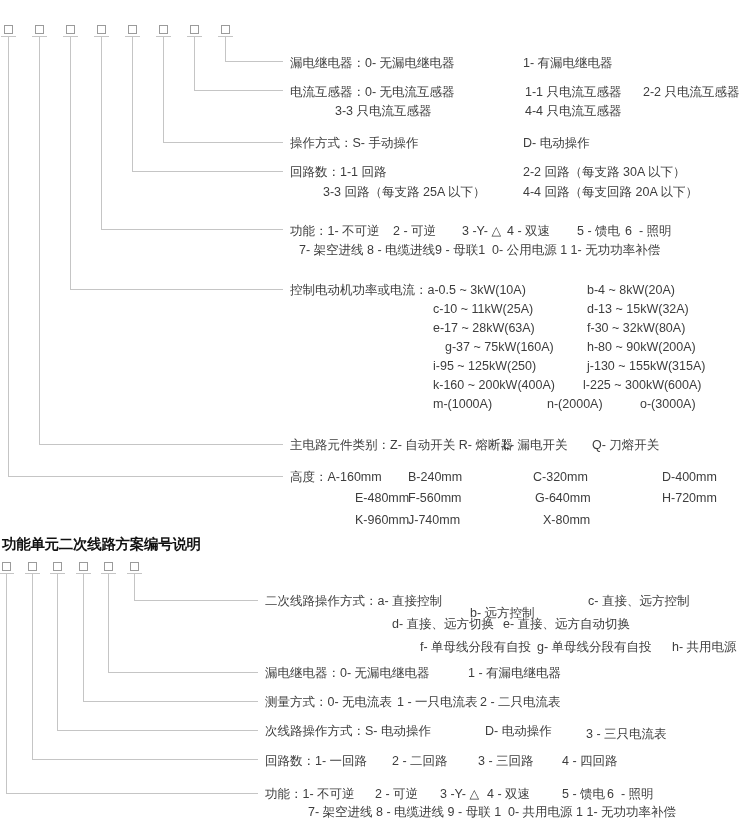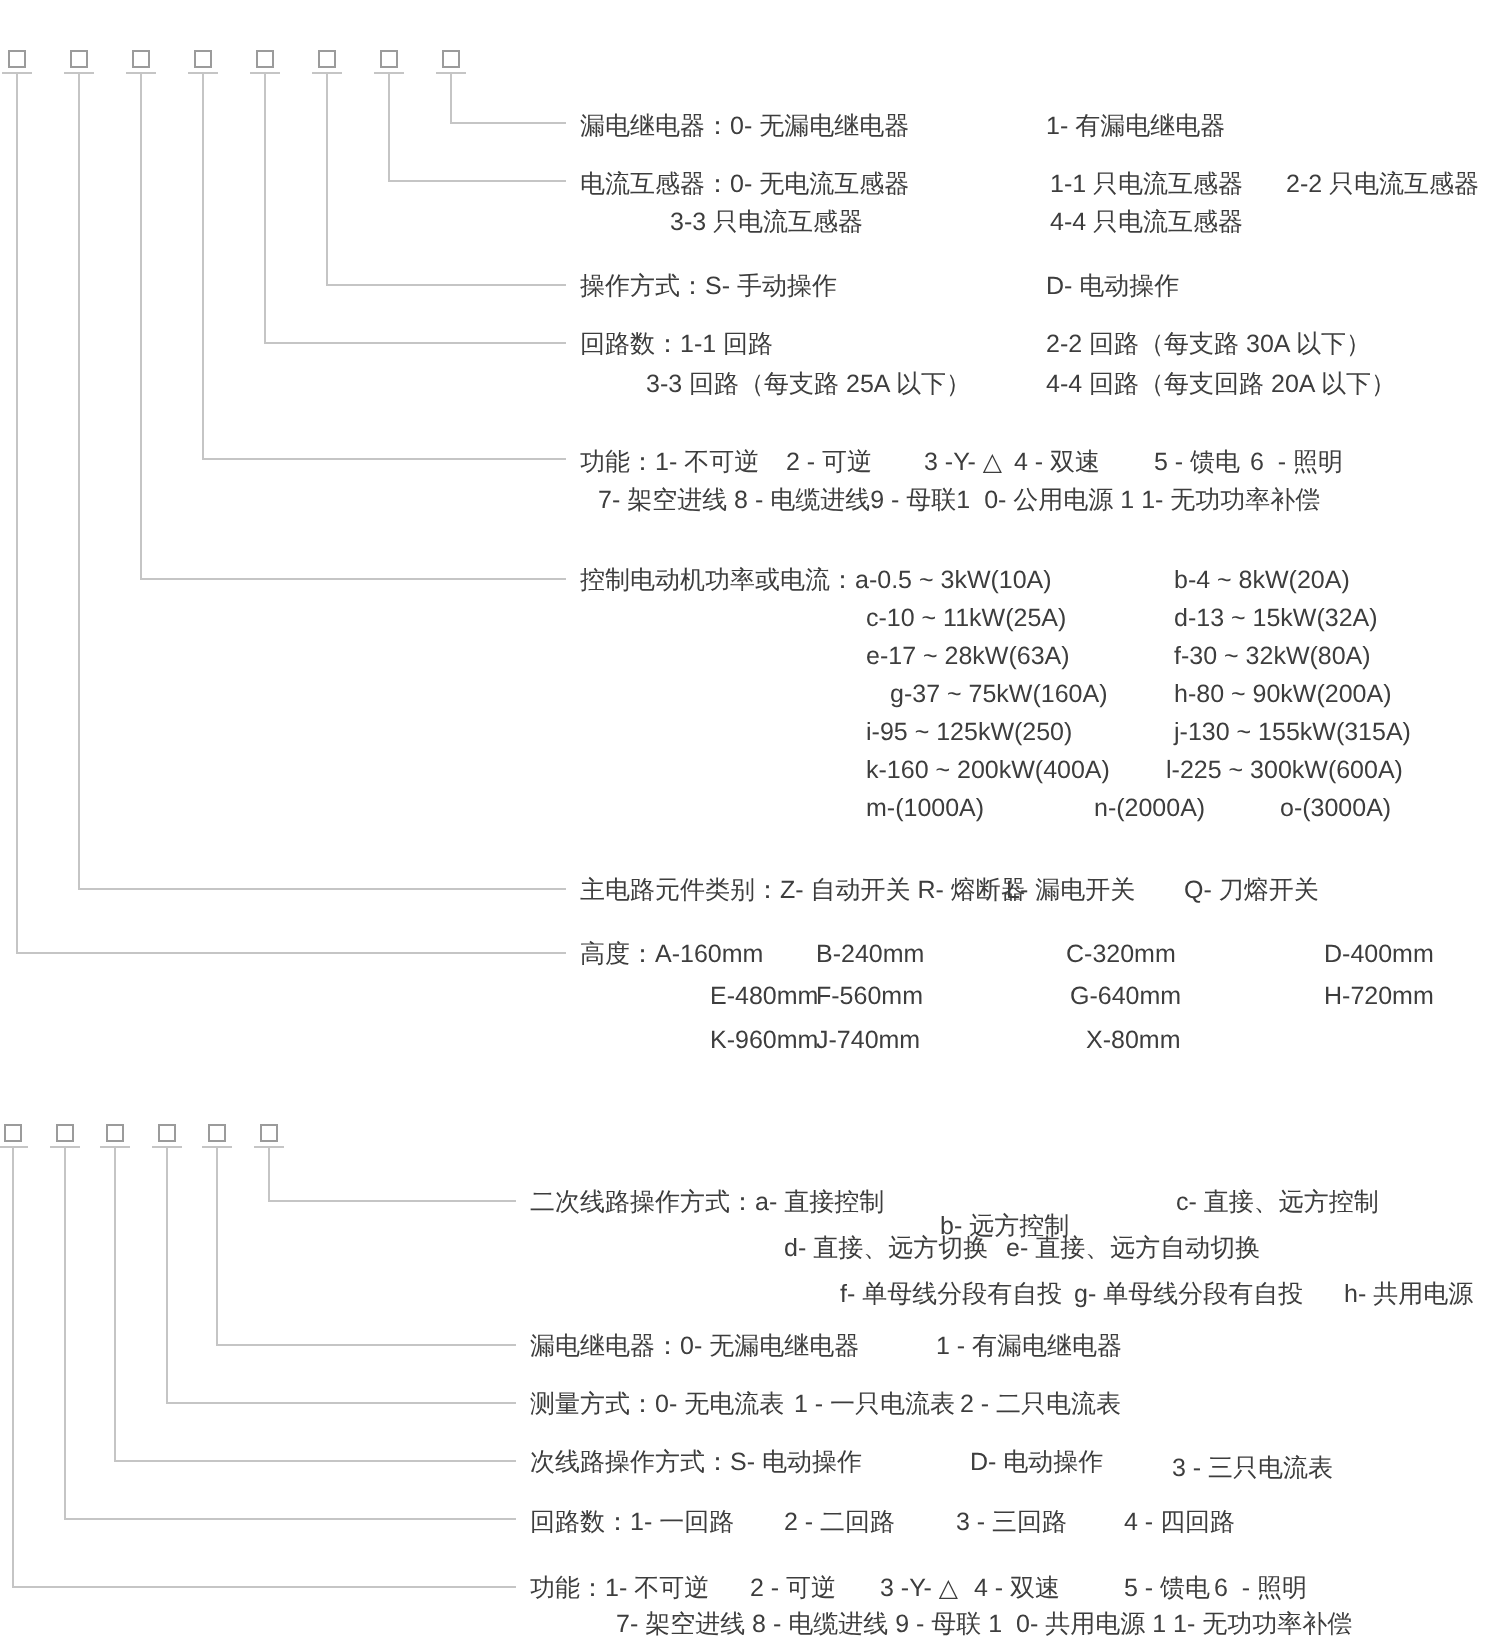--- a/index.html
+++ b/index.html
@@ -28,20 +28,21 @@
   .vl{position:absolute;width:1px;background:var(--line,#c5c5c5);}
   .txt{
     position:absolute;font-size:12.5px;line-height:16px;
     color:var(--text,#3d3d3d);white-space:pre;letter-spacing:0;
   }
 </style>
 </head>
 <body>
 
 <div id="canvas">
+  <div class="sec2-title">功能单元二次线路方案编号说明</div>
   <div id="diagram-layer">
       <div class="sq" style="left: 4px; top: 25px;"></div>
       <div class="hl" style="left: 1px; top: 36px; width: 15px;"></div>
       <div class="vl" style="left: 8px; top: 37px; height: 439px;"></div>
       <div class="hl" style="left: 8px; top: 476px; width: 275px;"></div>
       <div class="sq" style="left: 35px; top: 25px;"></div>
       <div class="hl" style="left: 32px; top: 36px; width: 15px;"></div>
       <div class="vl" style="left: 39px; top: 37px; height: 407px;"></div>
       <div class="hl" style="left: 39px; top: 444px; width: 244px;"></div>
       <div class="sq" style="left: 66px; top: 25px;"></div>

